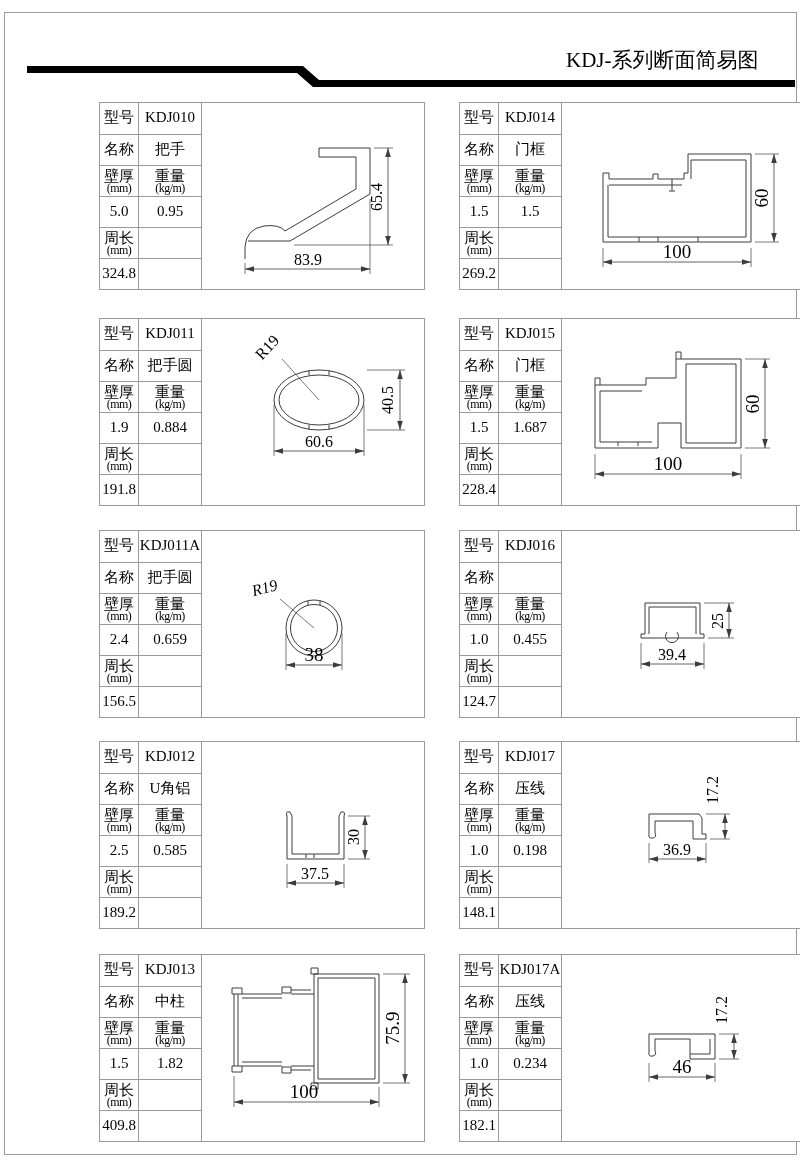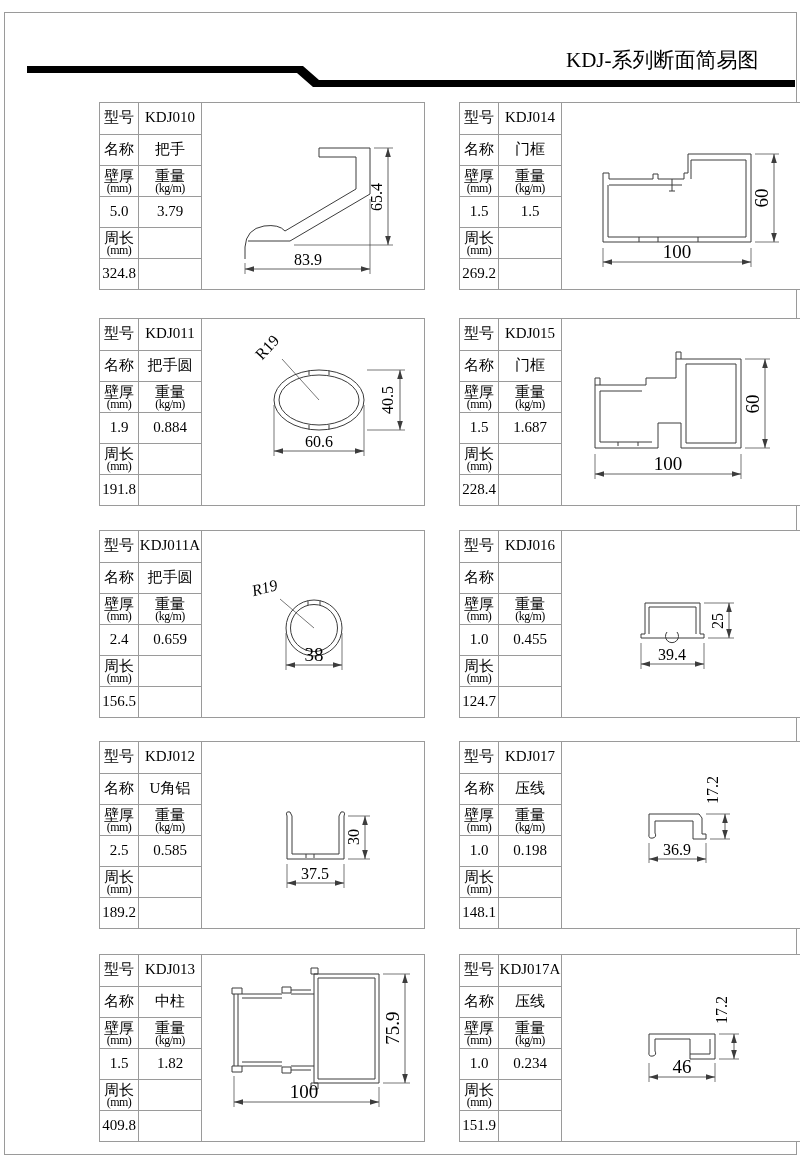--- a/index.html
+++ b/index.html
@@ -64,21 +64,21 @@
               <div>壁厚</div>
               <div class="unit">(mm)</div>
             </td>
         <td class="c2">
               <div>重量</div>
               <div class="unit">(kg/m)</div>
             </td>
           </tr>
       <tr>
         <td class="c1">5.0</td>
-        <td class="c2">3.79</td>
+        <td class="c2">0.95</td>
           </tr>
       <tr>
         <td class="c1">
               <div>周长</div>
               <div class="unit">(mm)</div>
             </td>
         <td class="c2"></td>
           </tr>
       <tr>
         <td class="c1">324.8</td>
@@ -572,21 +572,21 @@
         <td class="c2">0.234</td>
           </tr>
       <tr>
         <td class="c1">
               <div>周长</div>
               <div class="unit">(mm)</div>
             </td>
         <td class="c2"></td>
           </tr>
       <tr>
-        <td class="c1">151.9</td>
+        <td class="c1">182.1</td>
         <td class="c2"></td>
           </tr>
     </tbody>
       </table>
     <div class="draw">
       <svg width="240" height="186" viewBox="0 0 240 186">
         <path class="pf" d="M87,79 L153,79 L153,104 L128,104 L128,84 L93,84"></path>
         <path class="pf" d="M148,84 L148,99 L128,99"></path>
         <path class="pf" d="M87,79 L87,97 Q86,102 91,101 Q95,100 93,96 L93,84"></path>
         <line class="ext" x1="87" y1="108" x2="87" y2="127"></line>

